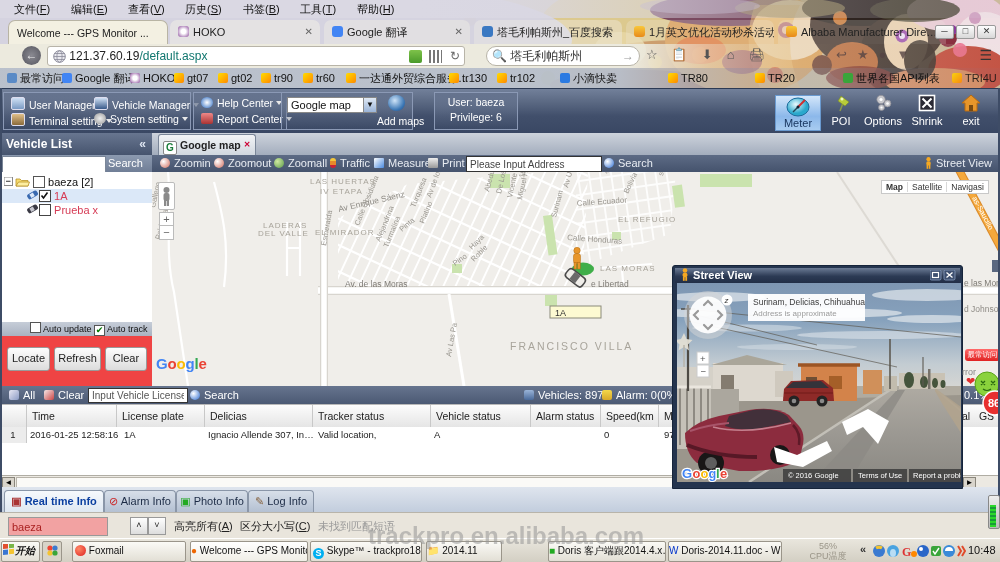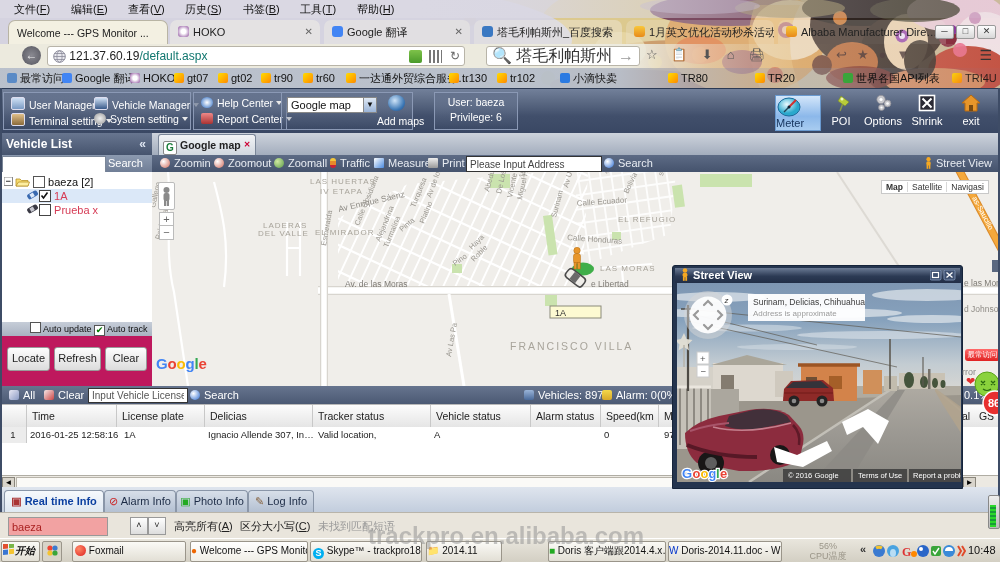--- a/index.html
+++ b/index.html
@@ -28,21 +28,21 @@
 #vlhead{left:0;top:133px;width:152px;height:22px;background:linear-gradient(#687690,#46546e);color:#fff;font-weight:bold;font-size:12px;line-height:22px;border-bottom:1px solid #2c3a54}
 #tabstrip{left:152px;top:133px;width:848px;height:22px;background:linear-gradient(#cdd3dc,#a3adbd);border-bottom:1px solid #5a6880}
 #maptab{position:absolute;left:6px;top:1px;width:96px;height:21px;white-space:nowrap;background:linear-gradient(#f2f4f6,#cfd6de);border:1px solid #7a8698;border-bottom:none;border-radius:3px 3px 0 0;font-size:11px;font-weight:bold;color:#222;line-height:20px}
 #lsearch{left:0;top:155px;width:152px;height:17px;background:linear-gradient(#8c9ab0,#707e96);color:#fff;font-size:11px;line-height:17px}
 #maptool{left:152px;top:155px;width:848px;height:17px;background:linear-gradient(#5d6b85,#45536d);color:#e8ecf2;font-size:11px;line-height:17px}
 .mt{position:absolute;top:0;white-space:nowrap}
 .mt i{display:inline-block;width:10px;height:10px;border-radius:5px;margin-right:4px;vertical-align:-1px}
 
 #leftpanel{left:0;top:172px;width:152px;height:214px;background:#fff;border-right:1px solid #5a6880}
 #autorow{position:absolute;left:0;top:150px;width:180px;height:14px;background:linear-gradient(#c6cdd8,#a9b2c1);font-size:9px;color:#101010;line-height:14px;white-space:nowrap}
-#btnarea{position:absolute;left:0;top:164px;width:152px;height:65px;background:#be185d}
+#btnarea{position:absolute;left:0;top:164px;width:152px;height:65px;background:#ef4444}
 .pbtn{position:absolute;top:11px;height:22px;background:linear-gradient(#fdfdfd,#dcdcdc);border:1px solid #9a9a9a;border-radius:3px;font-size:11px;color:#222;text-align:center;line-height:21px}
 
 #tbltool{left:0;top:386px;width:1000px;height:18px;background:linear-gradient(#66748e,#4b5973);color:#fff;font-size:11px;line-height:18px}
 #tblhead{left:0;top:404px;width:1000px;height:23px;background:linear-gradient(#fcfcfc,#e4e4e4);border-top:1px solid #b8b8b8;border-bottom:1px solid #bcbcbc;font-size:10.5px;color:#222}
 .th{position:absolute;top:0;height:22px;line-height:22px;border-right:1px solid #c8c8c8;padding-left:6px}
 #tblrow{left:0;top:427px;width:1000px;height:16px;background:#fff;font-size:9.5px;color:#222;line-height:16px}
 #tblbody{left:0;top:443px;width:1000px;height:32px;background:#fff}
 #rownum{position:absolute;left:0;top:0;width:26px;height:16px;background:#ececec;border-right:1px solid #c8c8c8;text-align:center}
 
 #hscroll{left:0;top:475px;width:1000px;height:12px;background:#ece9e2;border-top:1px solid #b0ada4}
@@ -133,21 +133,21 @@
   <div class="abs" style="left:47px;top:2px;width:416px;height:18px;background:#fff;border:1px solid #b8b4a8;border-radius:3px;font-size:12px;line-height:18px;color:#222">
     <svg width="13" height="13" style="vertical-align:-3px;margin-left:5px">
           <circle cx="6.5" cy="6.5" r="5.8" fill="#e8e8ee" stroke="#8a8a99"></circle>
           <ellipse cx="6.5" cy="6.5" rx="2.6" ry="5.8" fill="none" stroke="#8a8a99" stroke-width=".8"></ellipse>
           <path d="M.7 6.5 H12.3 M1.6 3.5 H11.4 M1.6 9.5 H11.4" stroke="#8a8a99" stroke-width=".8"></path>
         </svg> <span>121.37.60.19</span><span style="color:#0f766e">/default.aspx</span>
     <span style="position:absolute;right:42px;top:3px;width:13px;height:13px;background:linear-gradient(#7ec24a,#4a9a2a);border-radius:2px"></span>
     <span style="position:absolute;right:22px;top:3px;width:13px;height:13px;background:repeating-linear-gradient(90deg,#777 0 2px,#fff 2px 4px)"></span>
     <span style="position:absolute;right:4px;color:#666">↻</span>
   </div>
-  <div class="abs" style="left:486px;top:2px;width:152px;height:18px;background:#fff;border:1px solid #b8b4a8;border-radius:3px;font-size:16px;line-height:18px;color:#333"><span style="margin-left:5px;color:#888">🔍</span> 塔毛利帕斯州<span style="position:absolute;right:5px;color:#999">→</span></div>
+  <div class="abs" style="left:486px;top:2px;width:152px;height:18px;background:#fff;border:1px solid #b8b4a8;border-radius:10px;font-size:12px;line-height:18px;color:#333"><span style="margin-left:5px;color:#888">🔍</span> 塔毛利帕斯州<span style="position:absolute;right:5px;color:#999">→</span></div>
   <div class="abs" style="left:646px;top:3px;color:#555;font-size:13px;letter-spacing:14px;white-space:nowrap">☆📋⬇⌂🖨</div>
   <div class="abs" style="left:836px;top:3px;color:#544;font-size:13px;letter-spacing:10px;white-space:nowrap;opacity:.8">↩★●▼</div>
   <div class="abs" style="right:8px;top:3px;color:#333;font-size:14px">☰</div>
 </div>
 
 <div id="bookbar" class="abs">
   <span class="bk" style="left:7px"><span class="bi" style="background:#5a8ac6"></span>最常访问</span>
   <span class="bk" style="left:62px"><span class="bi" style="background:#4285f4"></span>Google 翻译</span>
   <span class="bk" style="left:130px"><span class="bi" style="background:radial-gradient(#fff 30%,#8a4a9a)"></span>HOKO</span>
   <span class="bk" style="left:174px"><span class="bi" style="background:linear-gradient(135deg,#fd0,#f80)"></span>gt07</span>
@@ -177,21 +177,21 @@
   </div>
   <div class="grp" style="left:281px;width:130px">
     <span class="abs" style="left:5px;top:4px;width:88px;height:14px;background:#fff;border:1px solid #888;font-size:11px;color:#111;line-height:14px"><span style="margin-left:3px">Google map</span><span style="position:absolute;right:0;top:0;width:12px;height:14px;background:linear-gradient(#dfe8f4,#9ab4d8);border-left:1px solid #888;text-align:center;font-size:8px;line-height:14px">▼</span></span>
     <span class="abs" style="left:106px;top:2px;width:17px;height:16px;border-radius:50%;background:radial-gradient(circle at 40% 35%,#cfe4f8,#3a76b4 65%,#1a4684)"></span>
     <span class="abs" style="left:95px;top:22px;color:#fff;white-space:nowrap;font-size:10.5px">Add maps</span>
   </div>
   <div class="grp" style="left:434px;width:82px;text-align:center">
     <div style="margin-top:3px">User: baeza</div>
     <div style="margin-top:3px">Privilege: 6</div>
   </div>
-  <div class="abs" style="left:775px;top:6px;width:44px;height:34px;background:linear-gradient(#d3e6fa,#8cb8ea 60%,#a8ccf0);border:1px solid #6a9ad0;text-align:left;color:#16335c;font-size:11px">
+  <div class="abs" style="left:775px;top:6px;width:44px;height:34px;background:linear-gradient(#d3e6fa,#8cb8ea 60%,#a8ccf0);border:1px solid #6a9ad0;text-align:center;color:#16335c;font-size:11px">
     <svg width="26" height="20" style="margin-top:1px">
           <defs>
             <radialGradient id="mgr" cx="40%" cy="35%">
               <stop offset="0" stop-color="#eafaff"></stop>
               <stop offset="1" stop-color="#2aa8cc"></stop>
             </radialGradient>
           </defs>
           <ellipse cx="13" cy="10" rx="11" ry="9" fill="url(#mgr)" stroke="#1a6a9a" stroke-width="1"></ellipse>
           <path d="M13 10 L20 3" stroke="#d03030" stroke-width="2"></path>
           <path d="M13 10 L8 15" stroke="#245" stroke-width="1.5"></path>

